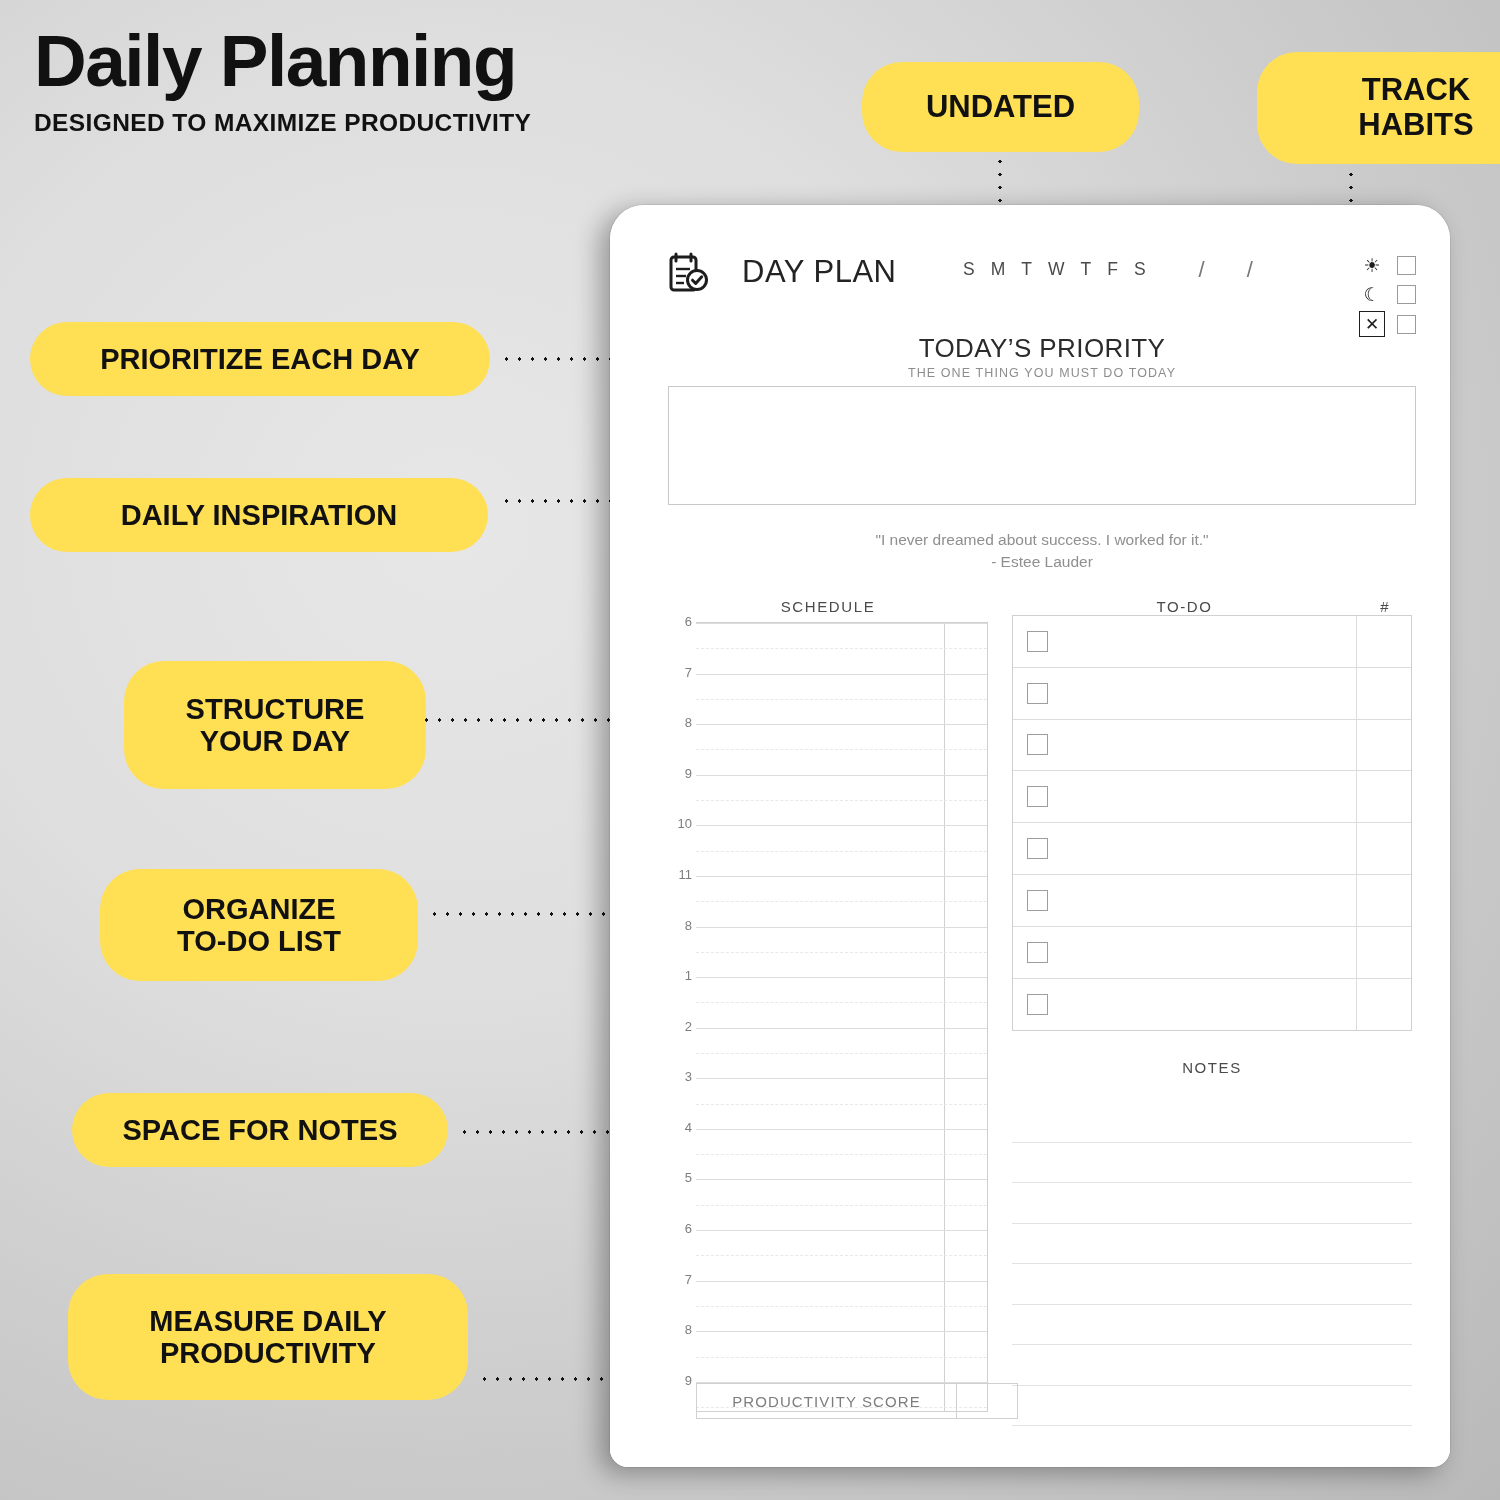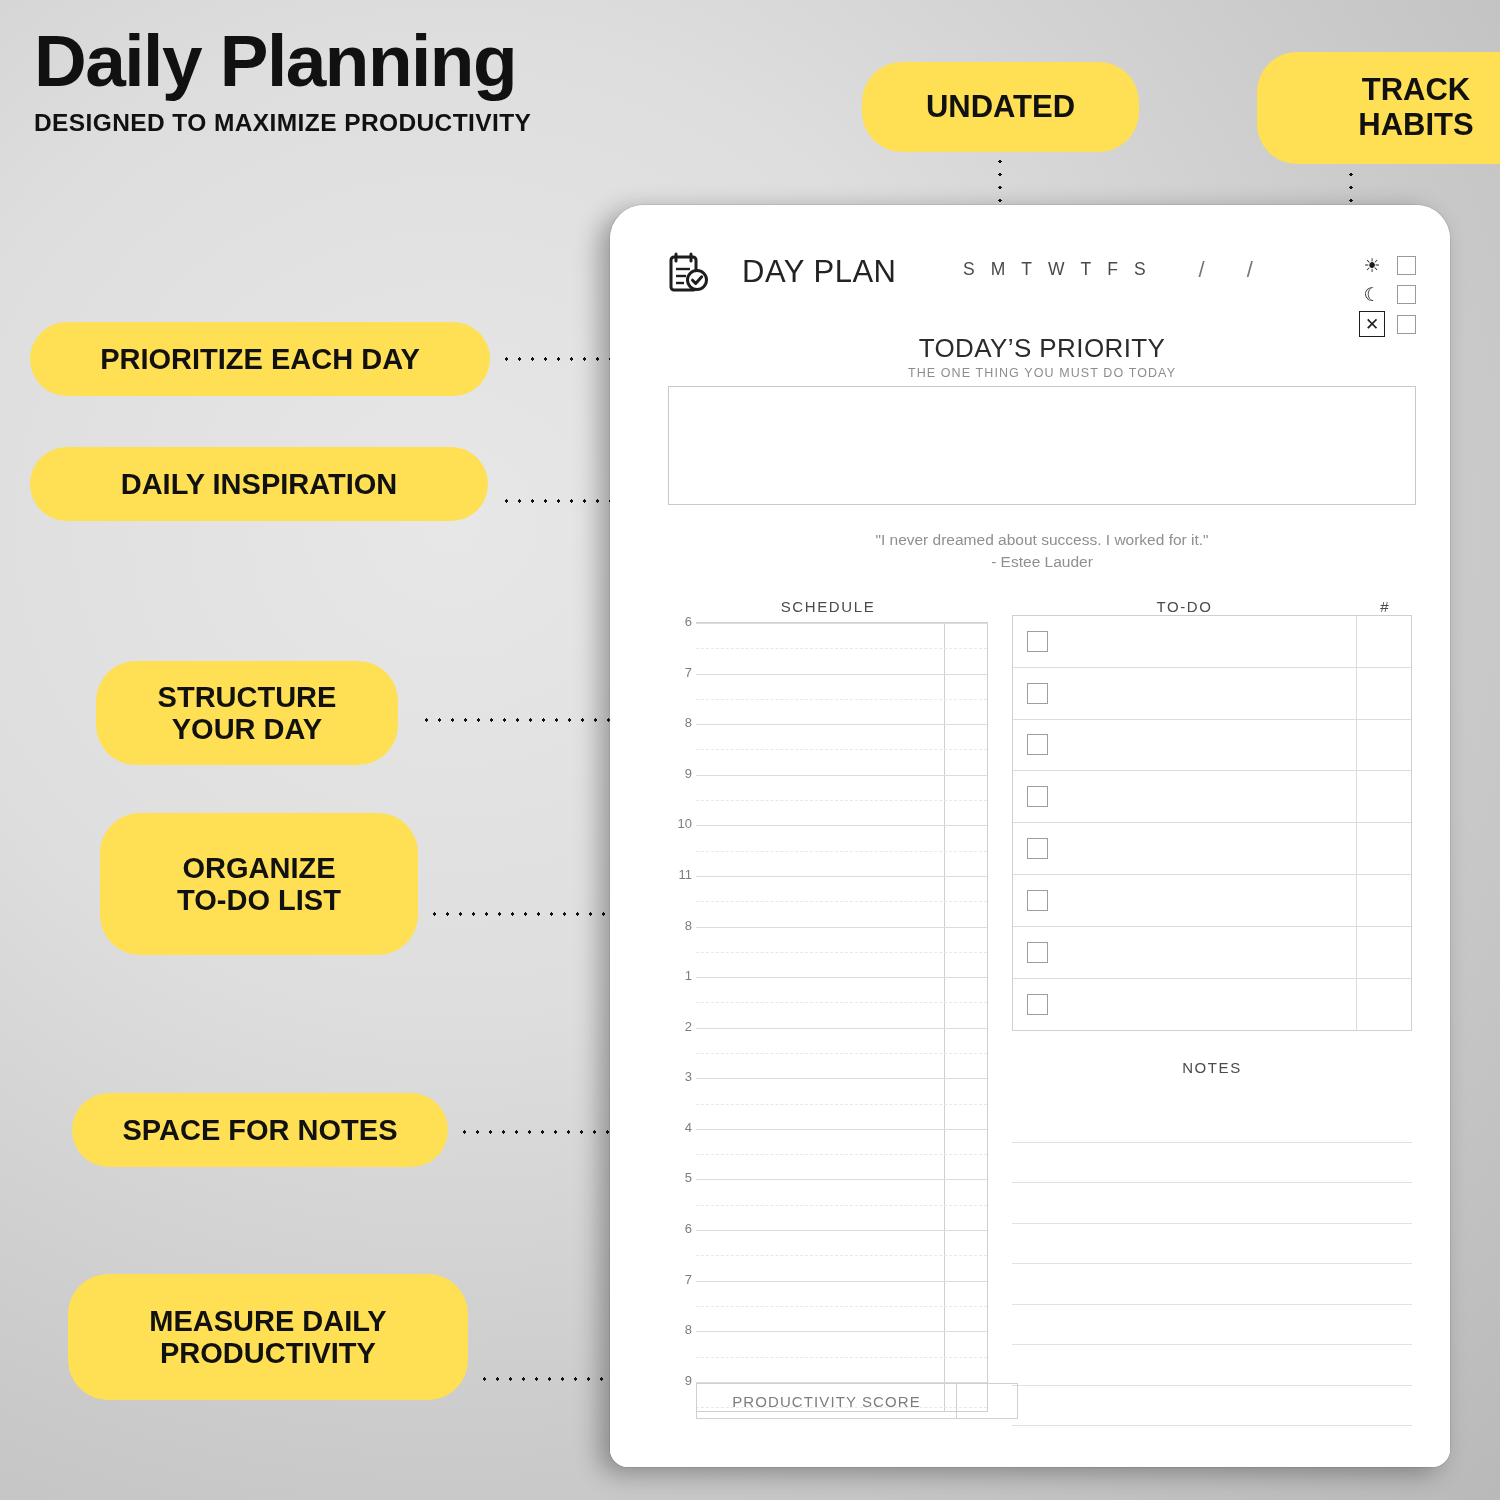--- a/index.html
+++ b/index.html
@@ -372,30 +372,30 @@
 
   <div class="pill" style="left:1257px; top:52px; width:318px; height:112px; font-size:31px; white-space:pre-line;">
     <span>TRACK
 HABITS</span>
   </div>
 
   <div class="pill" style="left:30px; top:322px; width:460px; height:74px; font-size:29px;">
     <span>PRIORITIZE EACH DAY</span>
   </div>
 
-  <div class="pill" style="left:30px; top:447px; width:458px; height:74px; font-size:29px;">
+  <div class="pill" style="left:30px; top:478px; width:458px; height:74px; font-size:29px;">
     <span>DAILY INSPIRATION</span>
   </div>
 
-  <div class="pill" style="left:96px; top:661px; width:302px; height:104px; font-size:29px; white-space:pre-line;">
+  <div class="pill" style="left:124px; top:661px; width:302px; height:128px; font-size:29px; white-space:pre-line;">
     <span>STRUCTURE
 YOUR DAY</span>
   </div>
 
-  <div class="pill" style="left:100px; top:813px; width:318px; height:142px; font-size:29px; white-space:pre-line;">
+  <div class="pill" style="left:100px; top:869px; width:318px; height:112px; font-size:29px; white-space:pre-line;">
     <span>ORGANIZE
 TO-DO LIST</span>
   </div>
 
   <div class="pill" style="left:72px; top:1093px; width:376px; height:74px; font-size:29px;">
     <span>SPACE FOR NOTES</span>
   </div>
 
   <div class="pill" style="left:68px; top:1274px; width:400px; height:126px; font-size:29px; white-space:pre-line;">
     <span>MEASURE DAILY

